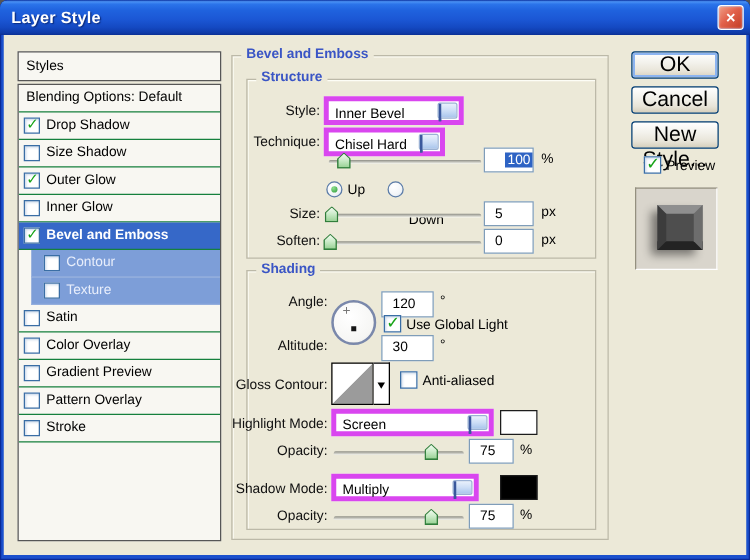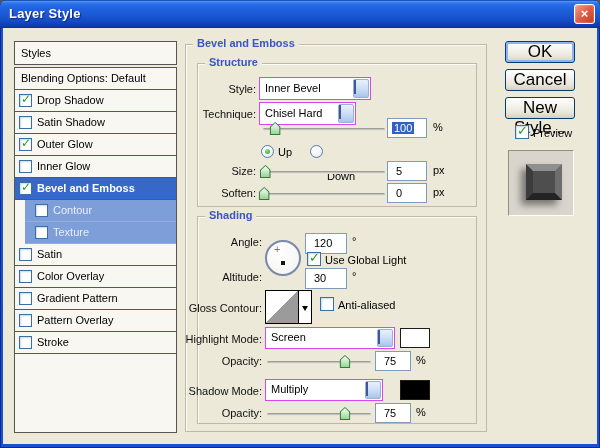--- a/index.html
+++ b/index.html
@@ -39,21 +39,21 @@
   .row.sub .cb { left:10px; }
   .cb .mark { position:absolute; left:1px; top:-3px; color:#17a317; font-size:12px; font-weight:bold; }
 
   
   .gbox { position:absolute; border:1px solid #bcb9a8; box-shadow:1px 1px 0 #fdfdf6 inset; }
   .gtitle { position:absolute; background:#ece9d8; padding:0 4px; color:#3a55c5; font-weight:bold; white-space:nowrap; }
 
   .lbl { position:absolute; width:113px; text-align:right; white-space:nowrap; color:#101010; }
 
   
-  .combo { position:absolute; height:23px; background:#fff; border:1px solid #d946ef; }
+  .combo { position:absolute; height:23px; background:#fff; border:4px solid #d946ef; }
   .combo .txt { position:absolute; left:5px; top:4px; white-space:nowrap; }
   .combo .abtn { position:absolute; top:1px; right:1px; bottom:1px; width:16px; border:1px solid #9ab1d4; border-radius:2px;
     background:linear-gradient(180deg,#e9f1fc 0%,#cddef6 50%,#a9c5ec 100%); }
   .chev { width:6px; height:6px; border-right:2px solid #3a589c; border-bottom:2px solid #3a589c;
     transform:rotate(45deg); margin:4px auto 0; }
 
   
   .field { position:absolute; height:20px; background:#fff; border:1px solid #7f9db9; padding-left:8px; line-height:18px; }
   .field .selTxt { background:#2e63c4; color:#fff; padding:0 2px; }
   .unit { position:absolute; white-space:nowrap; }
@@ -129,21 +129,21 @@
 
       <div class="row">
         <span class="cb">
             <span class="mark">✓</span>
           </span>
         <span class="rlbl">Drop Shadow</span>
       </div>
 
       <div class="row">
         <span class="cb"></span>
-        <span class="rlbl">Satin Shadow</span>
+        <span class="rlbl">Size Shadow</span>
       </div>
 
       <div class="row">
         <span class="cb">
             <span class="mark">✓</span>
           </span>
         <span class="rlbl">Outer Glow</span>
       </div>
 
       <div class="row">
@@ -173,21 +173,21 @@
         <span class="rlbl">Satin</span>
       </div>
 
       <div class="row">
         <span class="cb"></span>
         <span class="rlbl">Color Overlay</span>
       </div>
 
       <div class="row">
         <span class="cb"></span>
-        <span class="rlbl">Gradient Pattern</span>
+        <span class="rlbl">Gradient Preview</span>
       </div>
 
       <div class="row">
         <span class="cb"></span>
         <span class="rlbl">Pattern Overlay</span>
       </div>
 
       <div class="row">
         <span class="cb"></span>
         <span class="rlbl">Stroke</span>
@@ -208,21 +208,21 @@
 
     <div class="lbl" style="left:140px; top:80px;">Technique:</div>
     <div class="combo" style="left:256px; top:74px; width:97px;">
       <span class="txt">Chisel Hard</span>
       <span class="abtn"><span class="chev"></span></span>
     </div>
 
     <div class="track" style="left:260px; top:100px; width:122px;">
       <div class="thumb" style="left: 10%;"></div>
     </div>
-    <div class="field" style="left:384px; top:90px; width:40px; padding-left:4px;">
+    <div class="field" style="left:384px; top:90px; width:40px; padding-left:16px;">
       <span class="selTxt">100</span>
     </div>
     <div class="unit" style="left:430px; top:93px; position:absolute;">%</div>
 
     <div class="radio" style="left:258px; top:117px;">
       <span class="dot"></span>
     </div>
     <div class="clbl" style="left:275px; top:118px;">Up</div>
     <div class="radio" style="left:307px; top:117px;">
       

